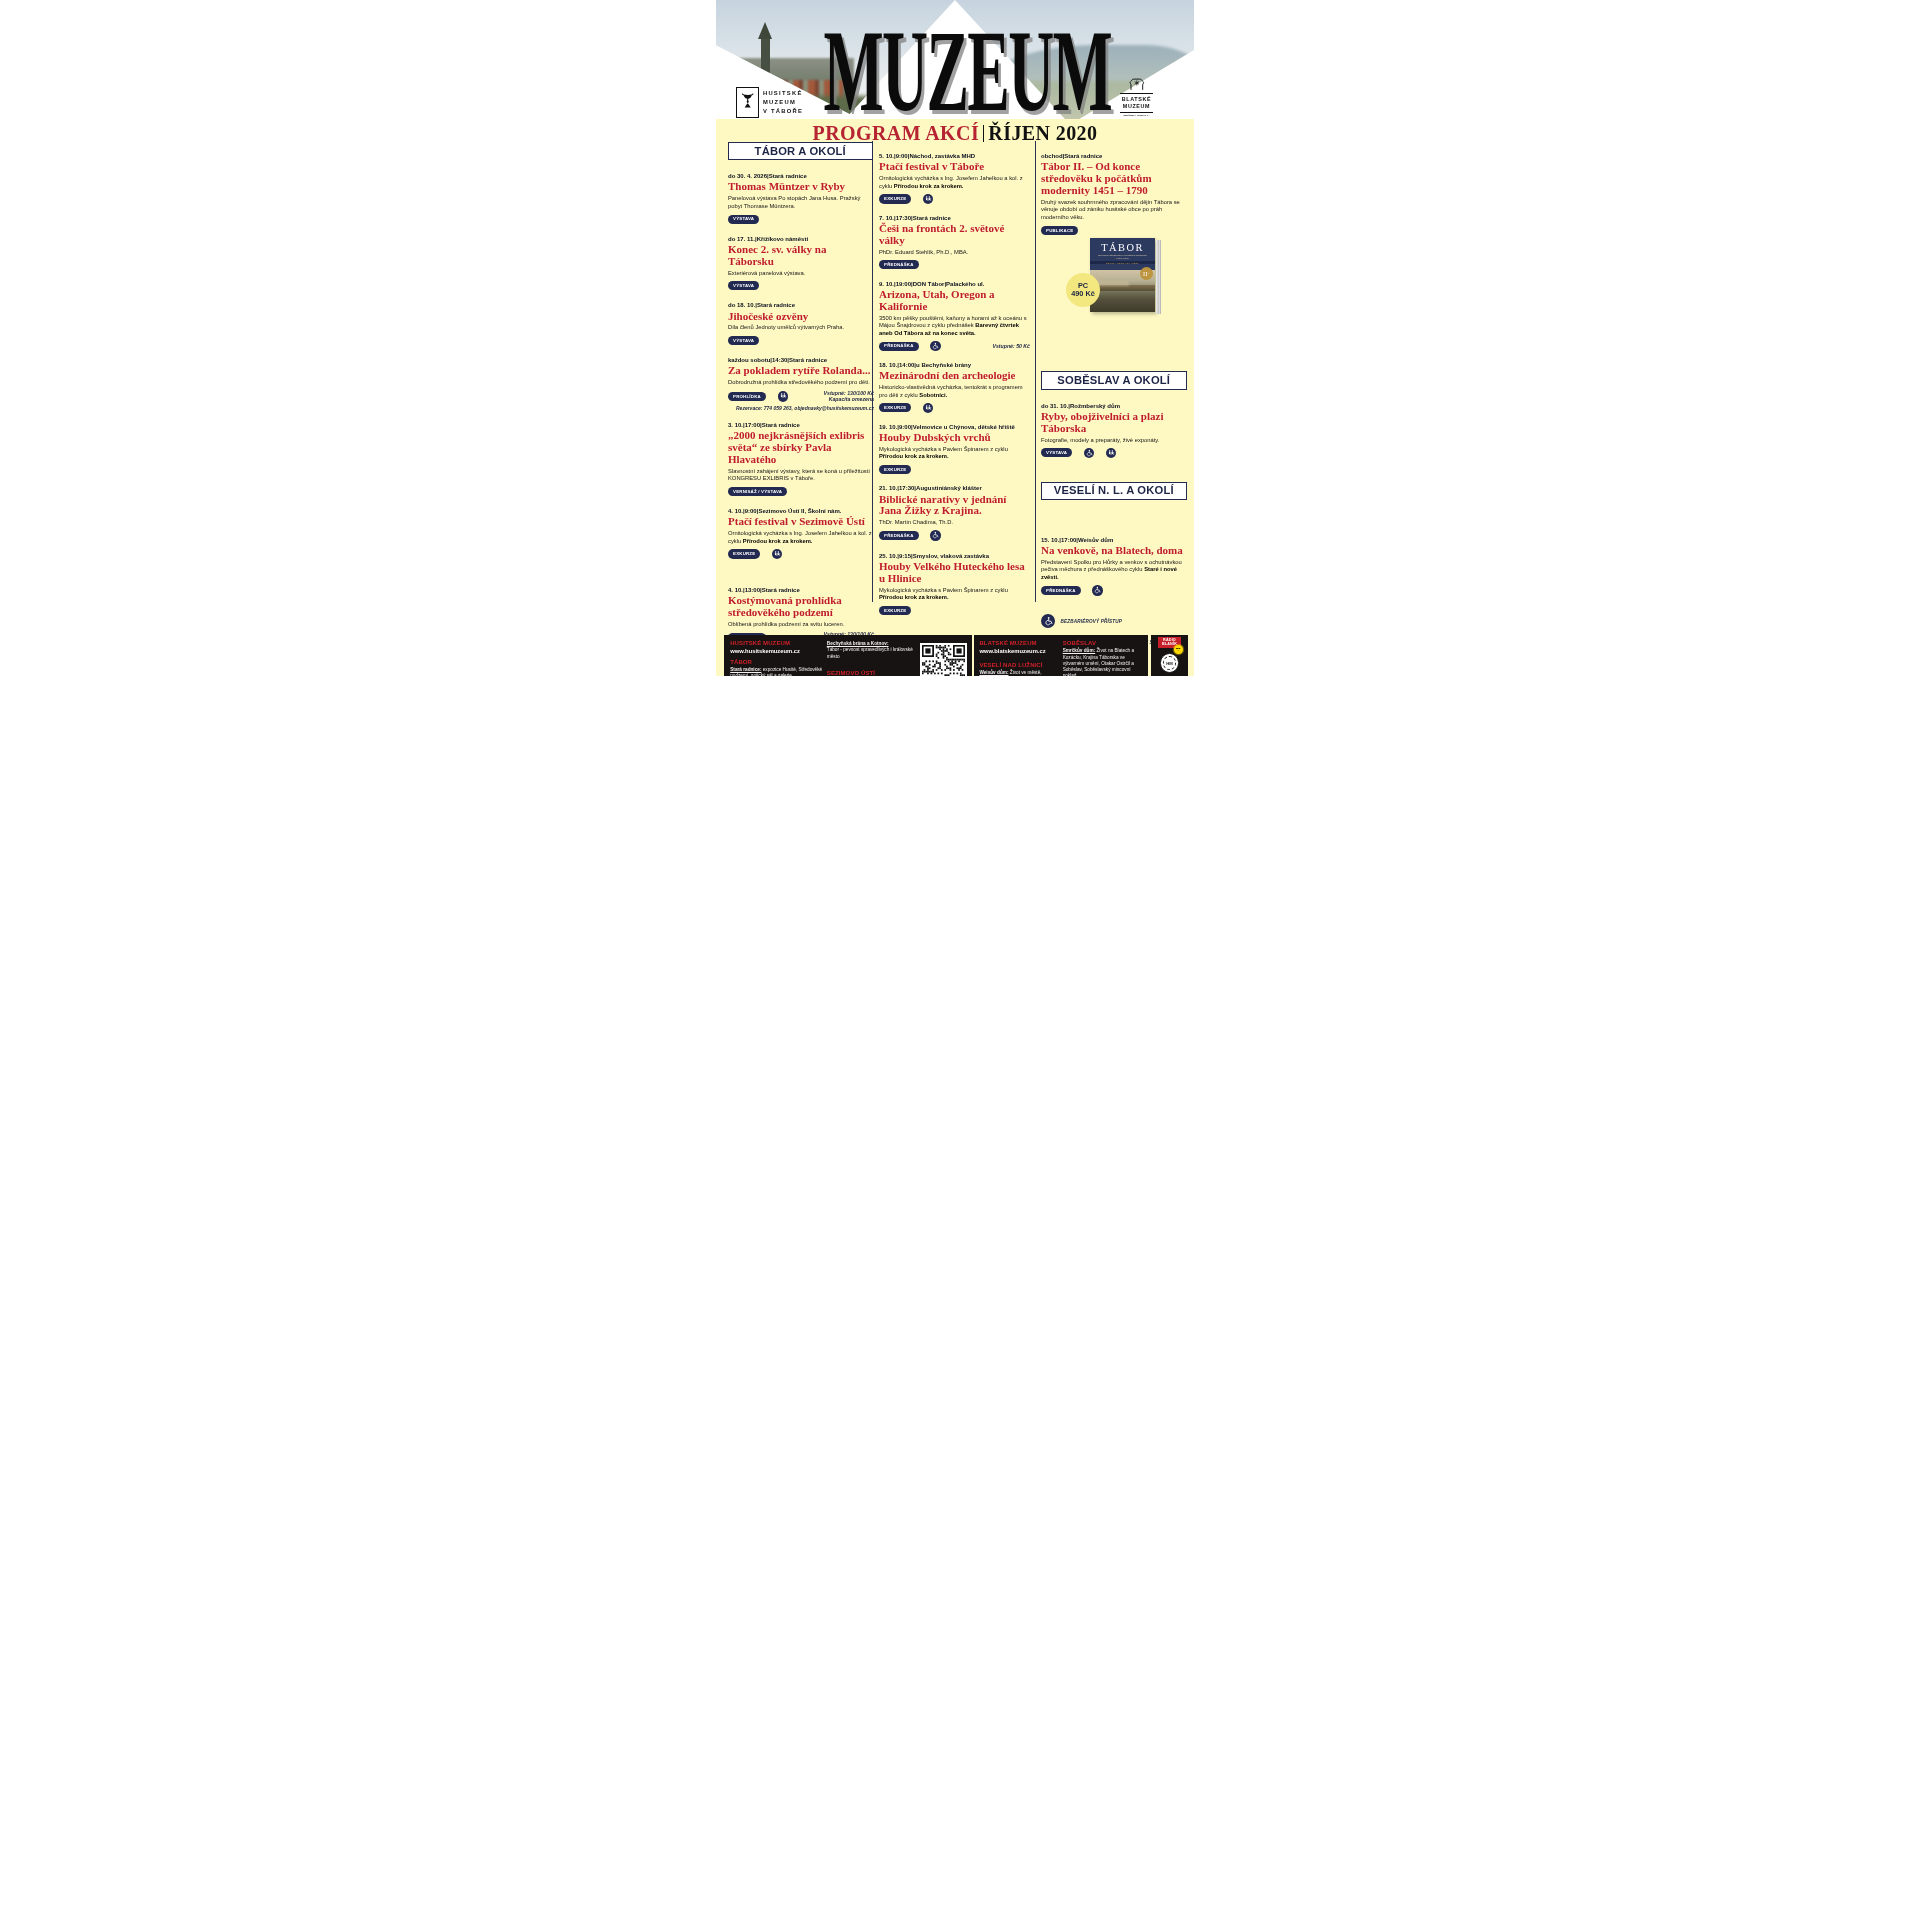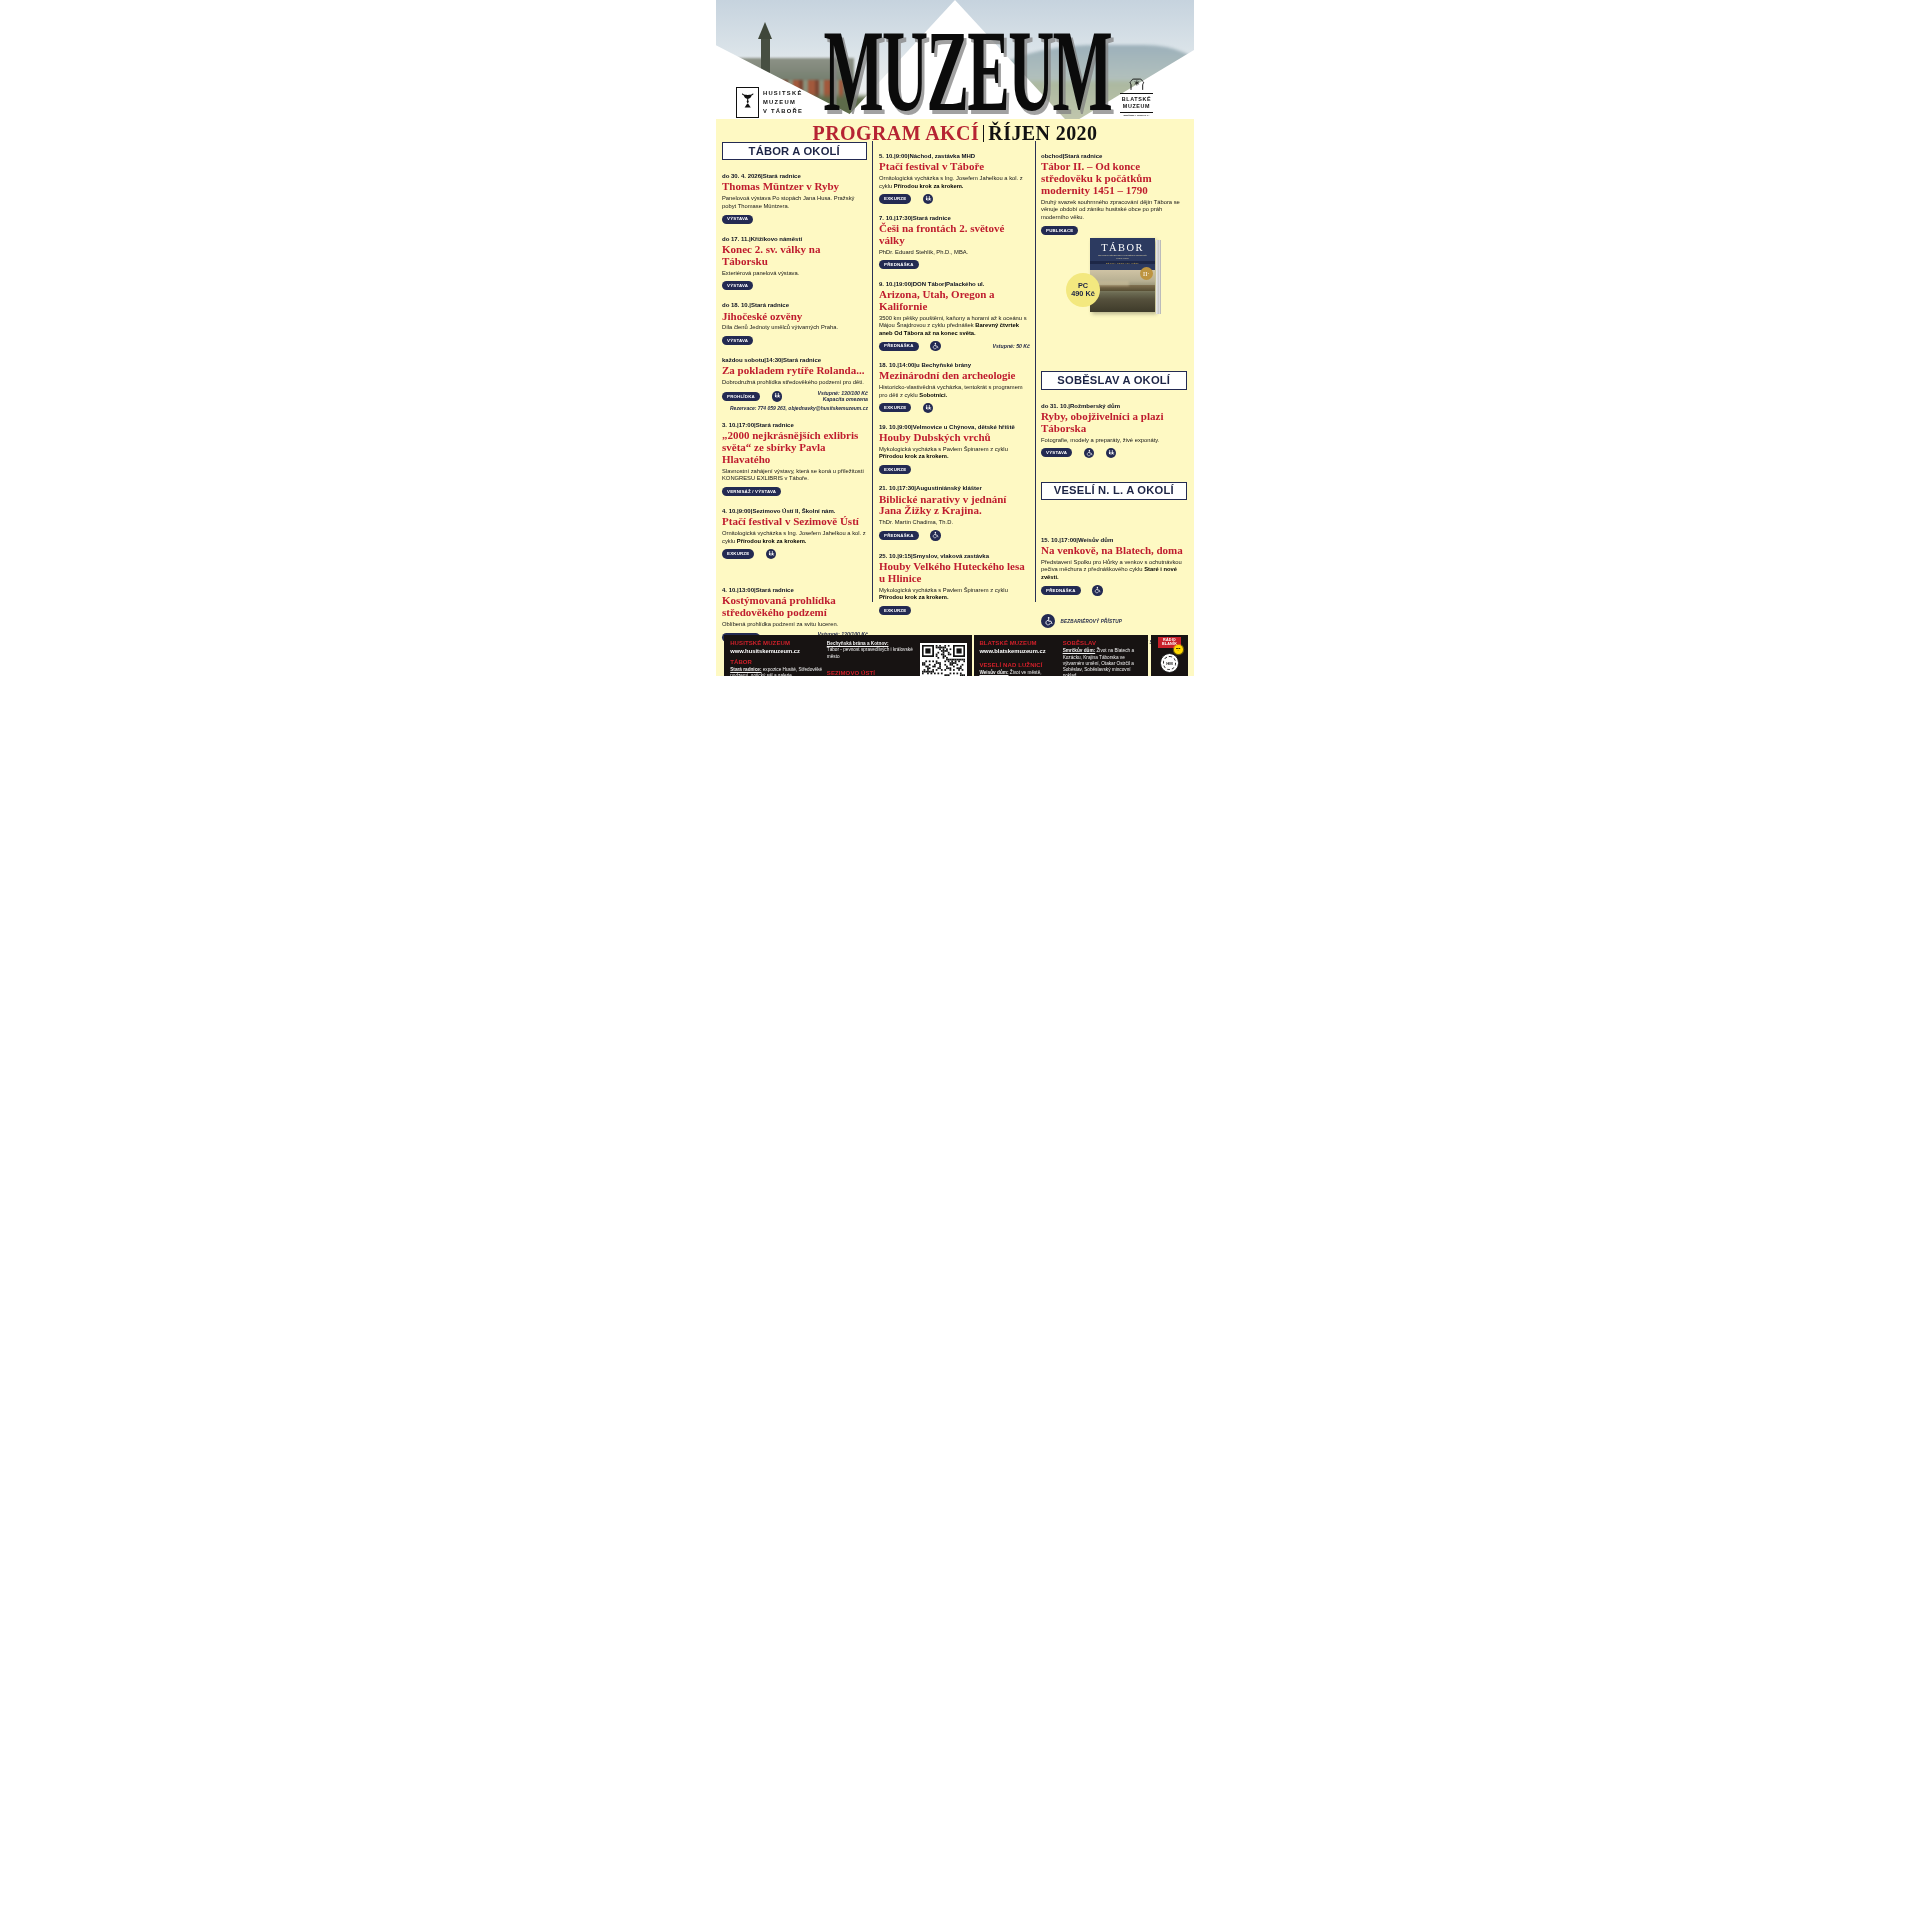--- a/index.html
+++ b/index.html
@@ -46,21 +46,21 @@
   .logo-hus .lines{font-size:5.8px;font-weight:700;letter-spacing:1.3px;line-height:1.55;}
   .logo-blat{position:absolute;left:404px;top:76px;width:33px;text-align:center;color:#101010;}
   .logo-blat .rule{height:1px;background:#101010;margin:1.5px 0;}
   .logo-blat .nm{font-size:5.4px;font-weight:700;letter-spacing:0.6px;line-height:1.35;}
   .logo-blat .sub{font-size:2.5px;font-weight:700;margin-top:1.2px;}
 
   
   .vsep{position:absolute;top:141px;width:0.8px;height:461px;background:#2a3154;}
   .vsep.s1{left:156px;} .vsep.s2{left:319px;}
   .col{position:absolute;}
-  #col0{left:6px;top:142px;width:146px;}
+  #col0{left:12px;top:142px;width:146px;}
   #col1{left:163px;top:153px;width:151px;}
   #col2{left:325px;top:153px;width:147px;}
 
   .section{border:1.2px solid #232a52;color:#1d2445;font-weight:800;font-size:11.2px;text-align:center;
     padding:1.9px 0.8px 2.3px;letter-spacing:0.2px;margin:0 1.5px 13px 0;background:#fff;}
   #col2 > :nth-child(2){margin-top:54px;}
   #col2 > :nth-child(4){margin-top:23px;}
   #col2 > :nth-child(5){margin-top:37px;}
   #col2 > :nth-child(6){margin-top:18px;}
   #col0 > :nth-child(8){margin-top:27px;}

